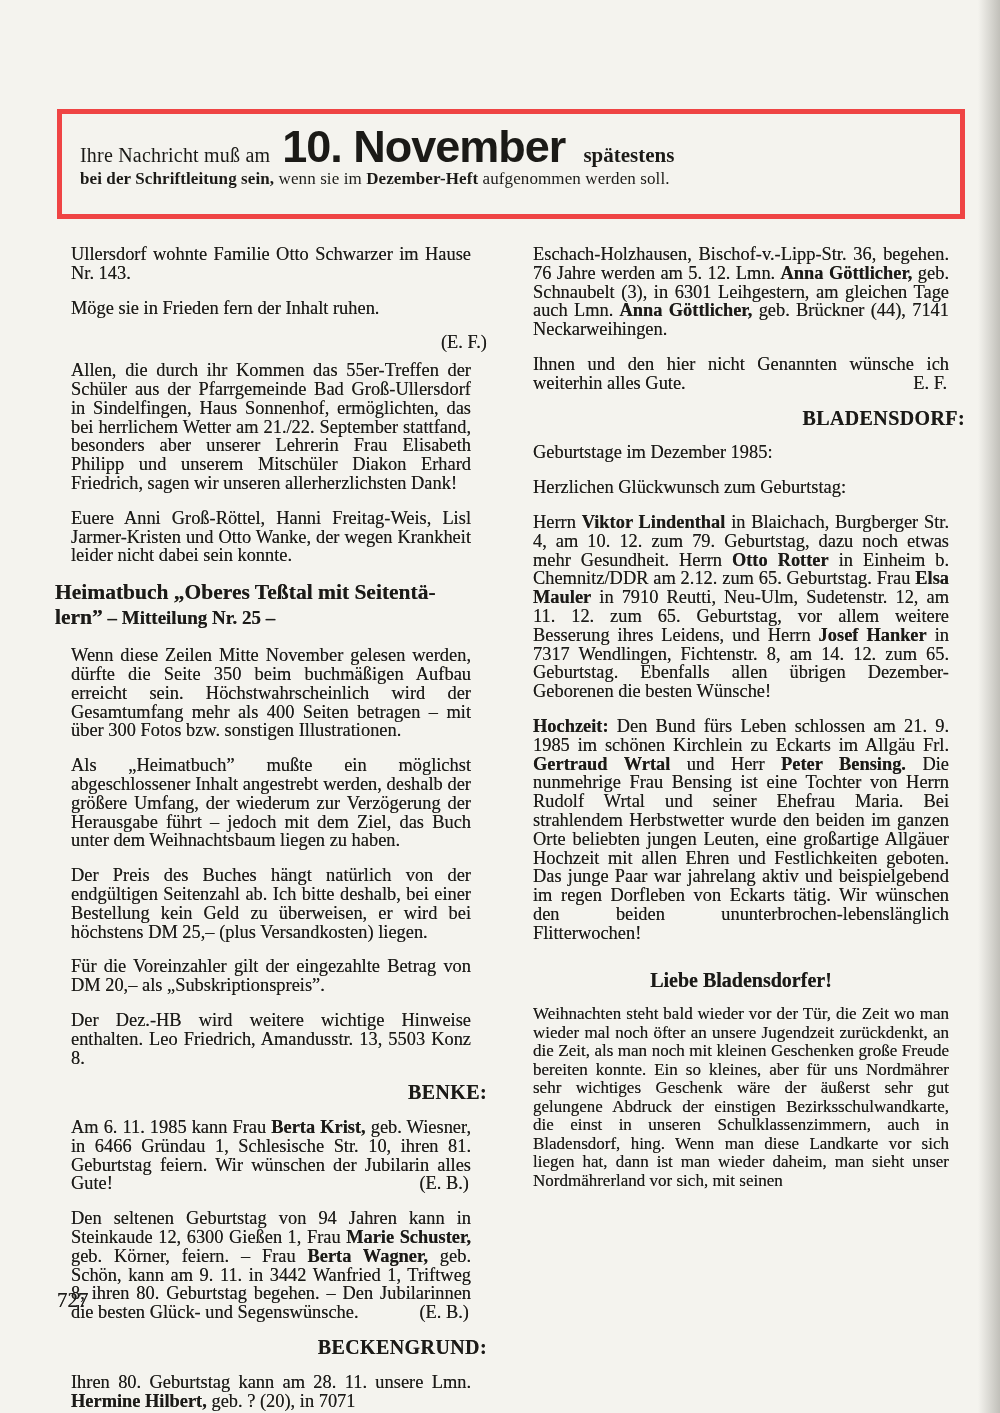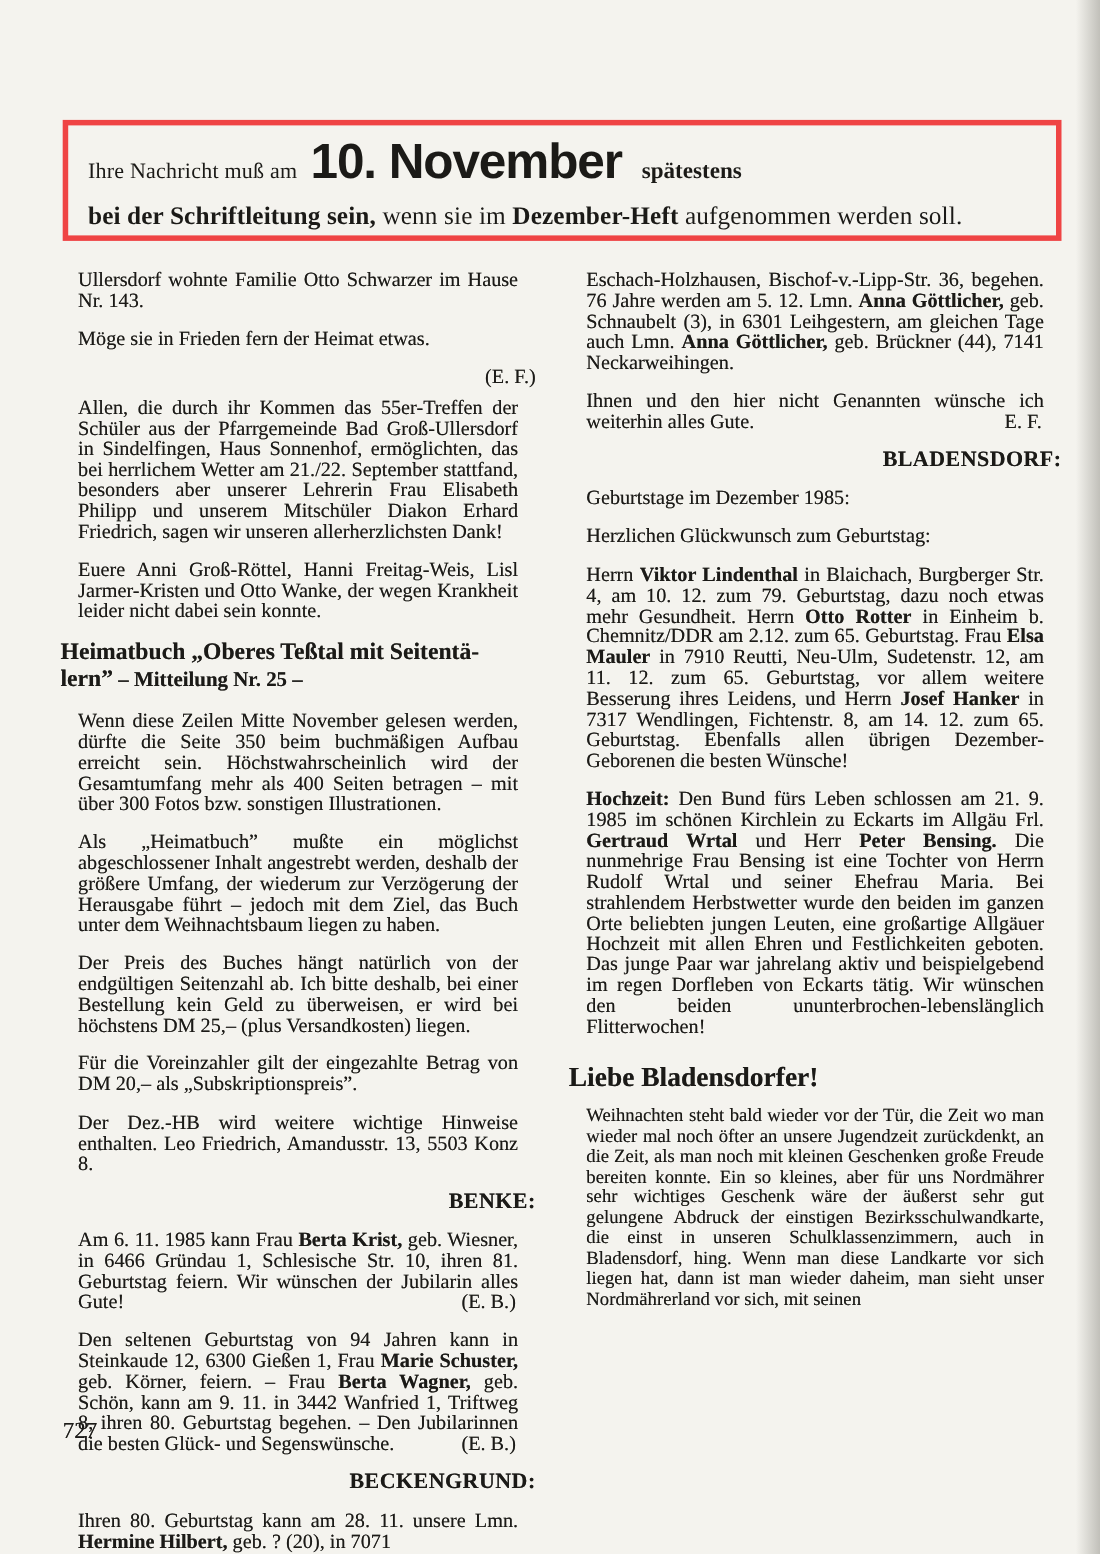--- a/index.html
+++ b/index.html
@@ -24,36 +24,36 @@
     padding:10px 16px 10px 18px;
   }
   .dl-line1{display:flex;align-items:baseline;white-space:nowrap;}
   .dl-pre{font-size:20px;font-weight:400;letter-spacing:.2px;}
   .dl-date{
     font-family:"Liberation Sans","DejaVu Sans",sans-serif;
     font-weight:700;font-size:45px;line-height:1;letter-spacing:-1px;
     margin:0 18px 0 12px;
   }
   .dl-post{font-size:21px;font-weight:700;}
-  .dl-line2{font-size:23px;margin-top:15px;letter-spacing:.1px;}
+  .dl-line2{font-size:17px;margin-top:0;letter-spacing:.1px;}
   .dl-line2 .b{font-weight:700;}
   
   .cols{
     position:absolute;left:55px;top:229px;width:910px;
     display:grid;grid-template-columns:432px 448px;column-gap:30px;
   }
   .col{font-size:18.4px;line-height:18.8px;text-align:justify;
        text-shadow:0 0 0.3px rgba(27,26,23,.65);}
   .b-p{margin:16px;text-align:justify;position:relative;}
   .b-gap{margin-top:9px;}
   .b-sigline{margin:0;text-align:right;}
   .p-sig{position:absolute;right:2px;bottom:0;}
   .b-small{font-size:17px;line-height:18.5px;}
   .b-h{font-weight:700;font-size:20px;margin:16px 0 9px;letter-spacing:.4px;text-align:right;}
-  .b-hsub{font-weight:700;font-size:25px;margin:28px 0 2px;text-align:left;}
+  .b-hsub{font-weight:700;font-size:20px;margin:28px 0 2px;text-align:center;}
   .b-h2{font-weight:700;margin:8px 0 5px;line-height:23.5px;text-align:left;}
   .b-h2 .lg{font-size:21.5px;}
   .b-h2 .sm{font-size:19px;}
   .b{font-weight:700;}
   .pagenum{position:absolute;left:57px;top:1288px;font-size:21px;
            text-shadow:0 0 0.3px rgba(27,26,23,.65);}
 </style>
 </head>
 <body>
 
@@ -64,21 +64,21 @@
       <span class="dl-pre">Ihre Nachricht muß am</span>
       <span class="dl-date">10. November</span>
       <span class="dl-post">spätestens</span>
     </div>
     <div class="dl-line2"><span class="b">bei der Schriftleitung sein,</span><span> wenn sie im </span><span class="b">Dezember-Heft</span><span> aufgenommen werden soll.</span></div>
   </div>
 
   <div class="cols">
     <div class="col" id="col-left">
         <p class="b-p"><span>Ullersdorf wohnte Familie Otto Schwarzer im Hause Nr. 143.</span></p>
-        <p class="b-p"><span>Möge sie in Frieden fern der Heimat etwas.</span></p>
+        <p class="b-p"><span>Möge sie in Frieden fern der Inhalt ruhen.</span></p>
         <p class="b-sigline">(E. F.)</p>
         <p class="b-p b-gap"><span>Allen, die durch ihr Kommen das 55er-Treffen der Schüler aus der Pfarrgemeinde Bad Groß-Ullersdorf in Sindelfingen, Haus Sonnenhof, ermöglichten, das bei herrlichem Wetter am 21./22. September stattfand, besonders aber unserer Lehrerin Frau Elisabeth Philipp und unserem Mitschüler Diakon Erhard Friedrich, sagen wir unseren allerherzlichsten Dank!</span></p>
         <p class="b-p"><span>Euere Anni Groß-Röttel, Hanni Freitag-Weis, Lisl Jarmer-Kristen und Otto Wanke, der wegen Krankheit leider nicht dabei sein konnte.</span></p>
         <p class="b-h2"><span class="lg">Heimatbuch „Oberes Teßtal mit Seitentä-</span><br><span class="lg">lern”</span><span class="sm"> – Mitteilung Nr. 25 –</span></p>
         <p class="b-p"><span>Wenn diese Zeilen Mitte November gelesen werden, dürfte die Seite 350 beim buchmäßigen Aufbau erreicht sein. Höchstwahrscheinlich wird der Gesamtumfang mehr als 400 Seiten betragen – mit über 300 Fotos bzw. sonstigen Illustrationen.</span></p>
         <p class="b-p"><span>Als „Heimatbuch” mußte ein möglichst abgeschlossener Inhalt angestrebt werden, deshalb der größere Umfang, der wiederum zur Verzögerung der Herausgabe führt – jedoch mit dem Ziel, das Buch unter dem Weihnachtsbaum liegen zu haben.</span></p>
         <p class="b-p"><span>Der Preis des Buches hängt natürlich von der endgültigen Seitenzahl ab. Ich bitte deshalb, bei einer Bestellung kein Geld zu überweisen, er wird bei höchstens DM 25,– (plus Versandkosten) liegen.</span></p>
         <p class="b-p"><span>Für die Voreinzahler gilt der eingezahlte Betrag von DM 20,– als „Subskriptionspreis”.</span></p>
         <p class="b-p"><span>Der Dez.-HB wird weitere wichtige Hinweise enthalten. Leo Friedrich, Amandusstr. 13, 5503 Konz 8.</span></p>
         <p class="b-h">BENKE:</p>

